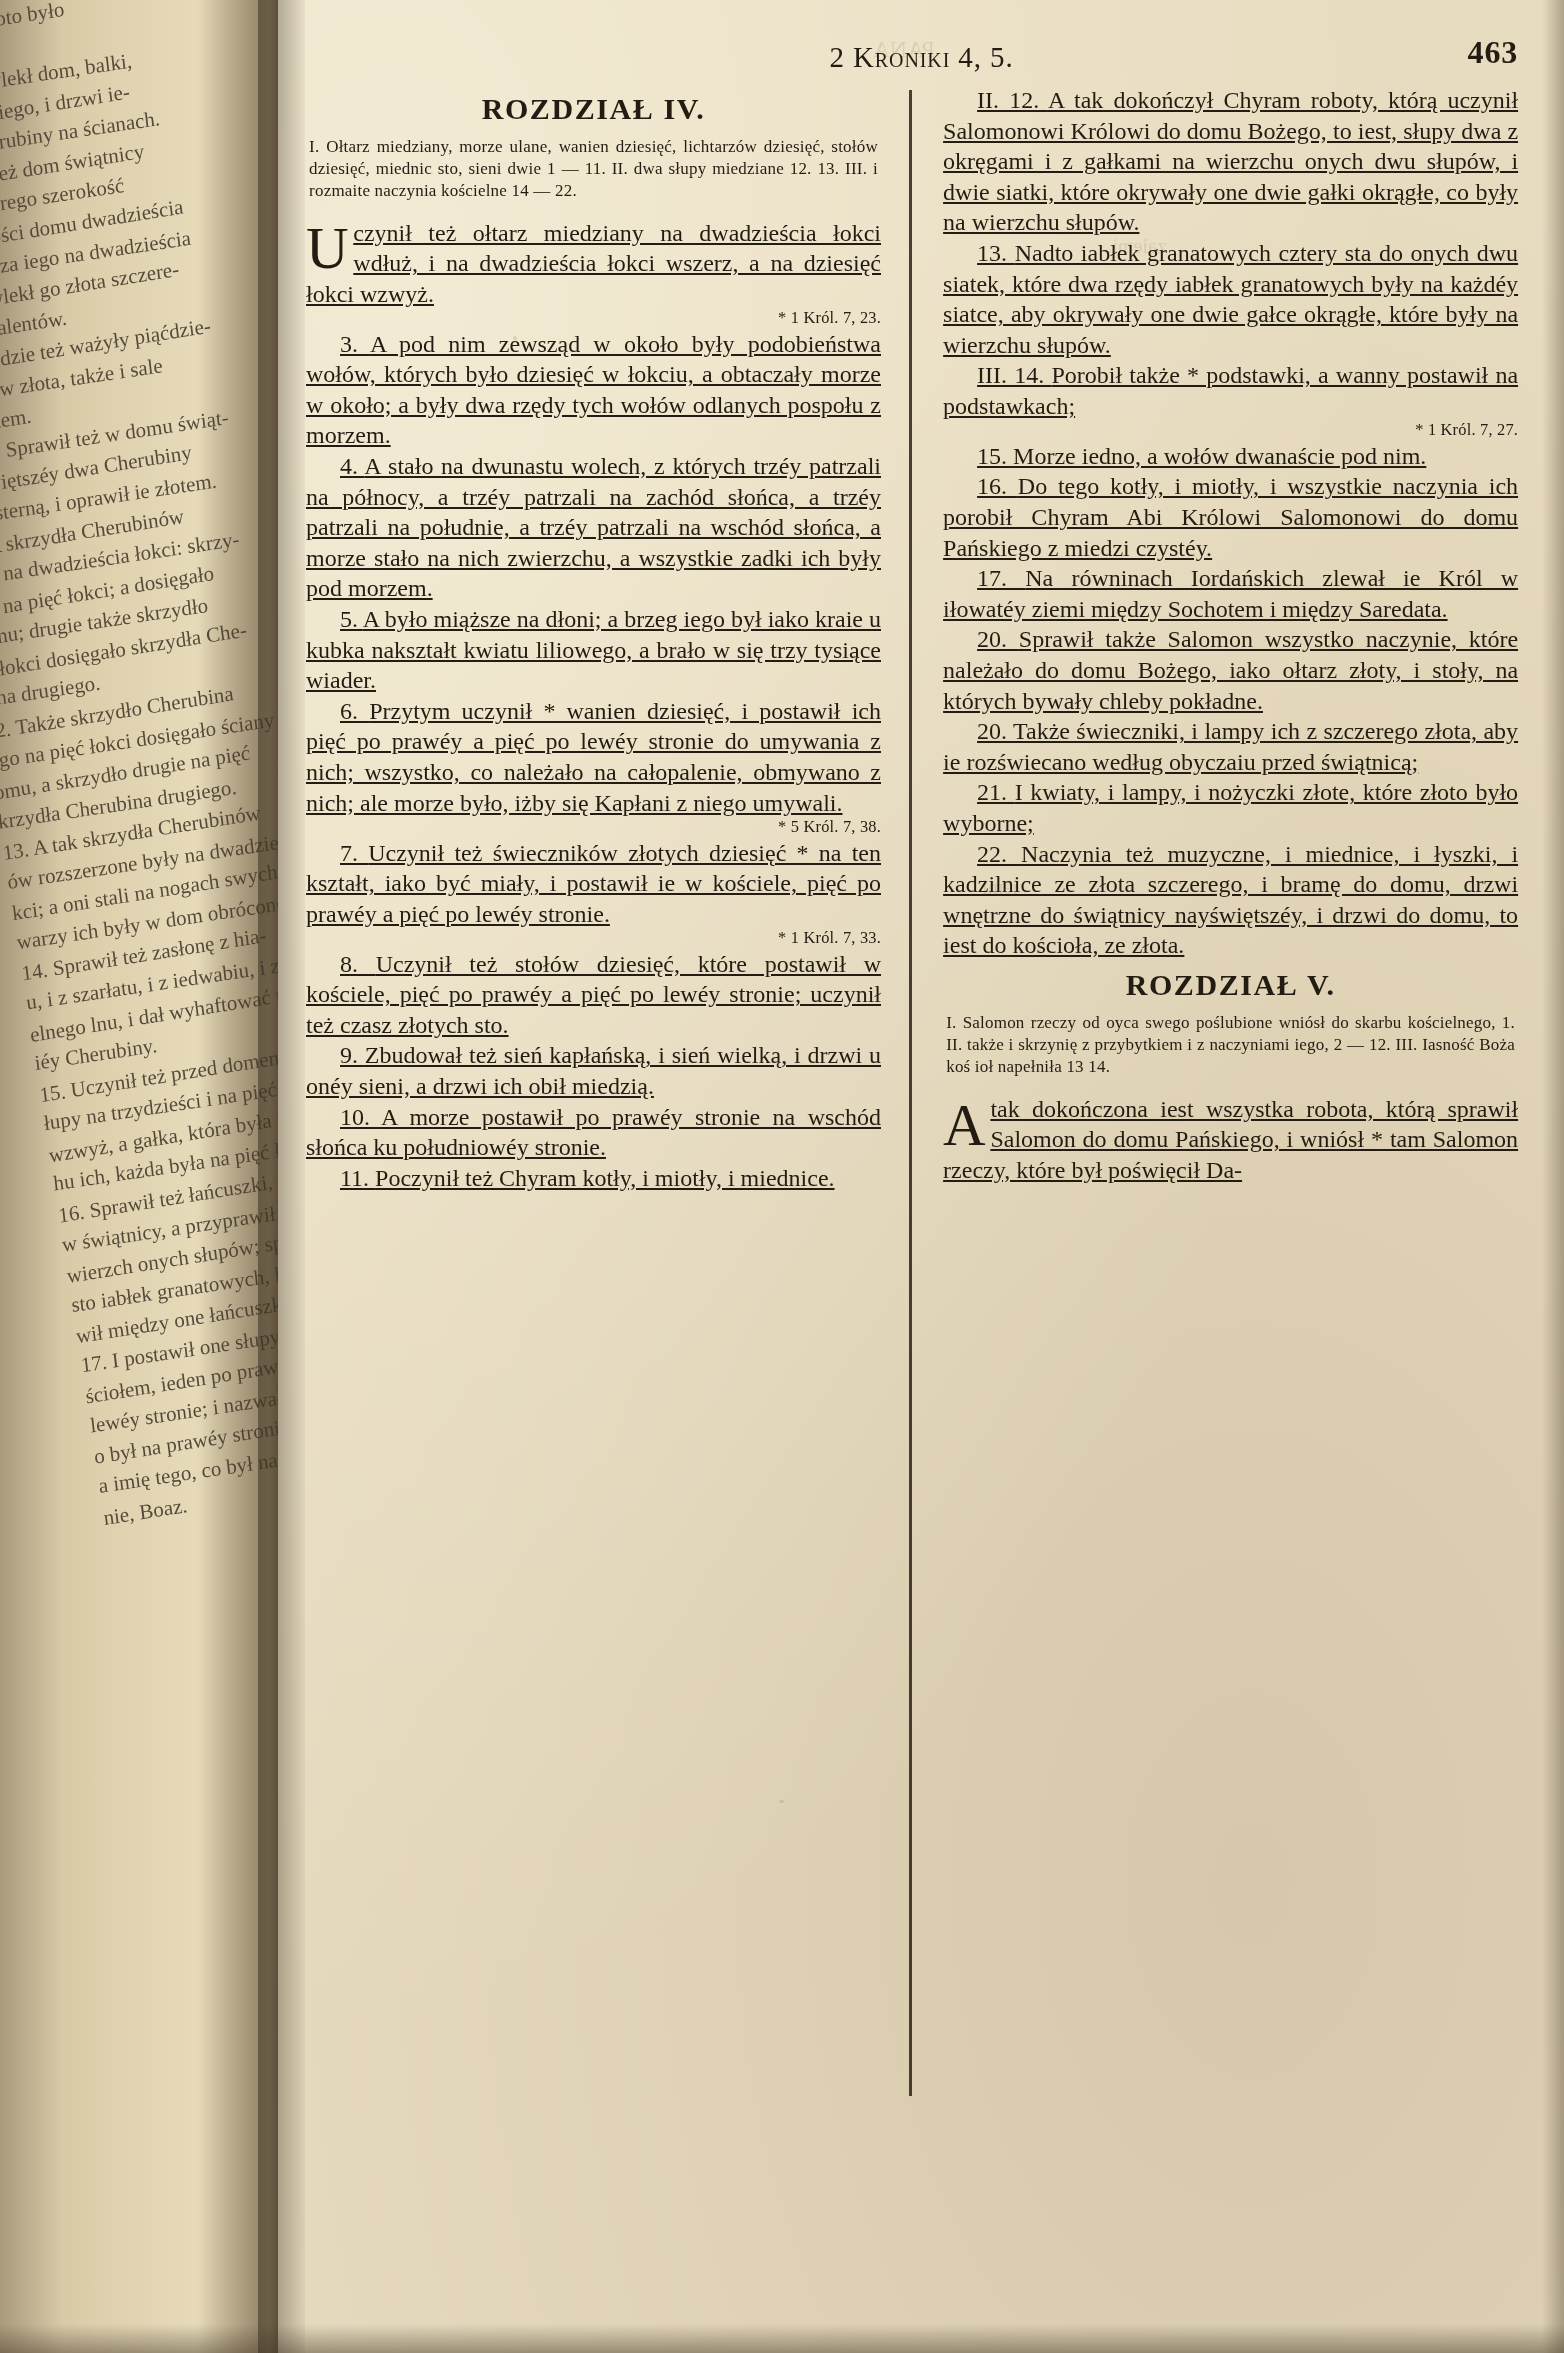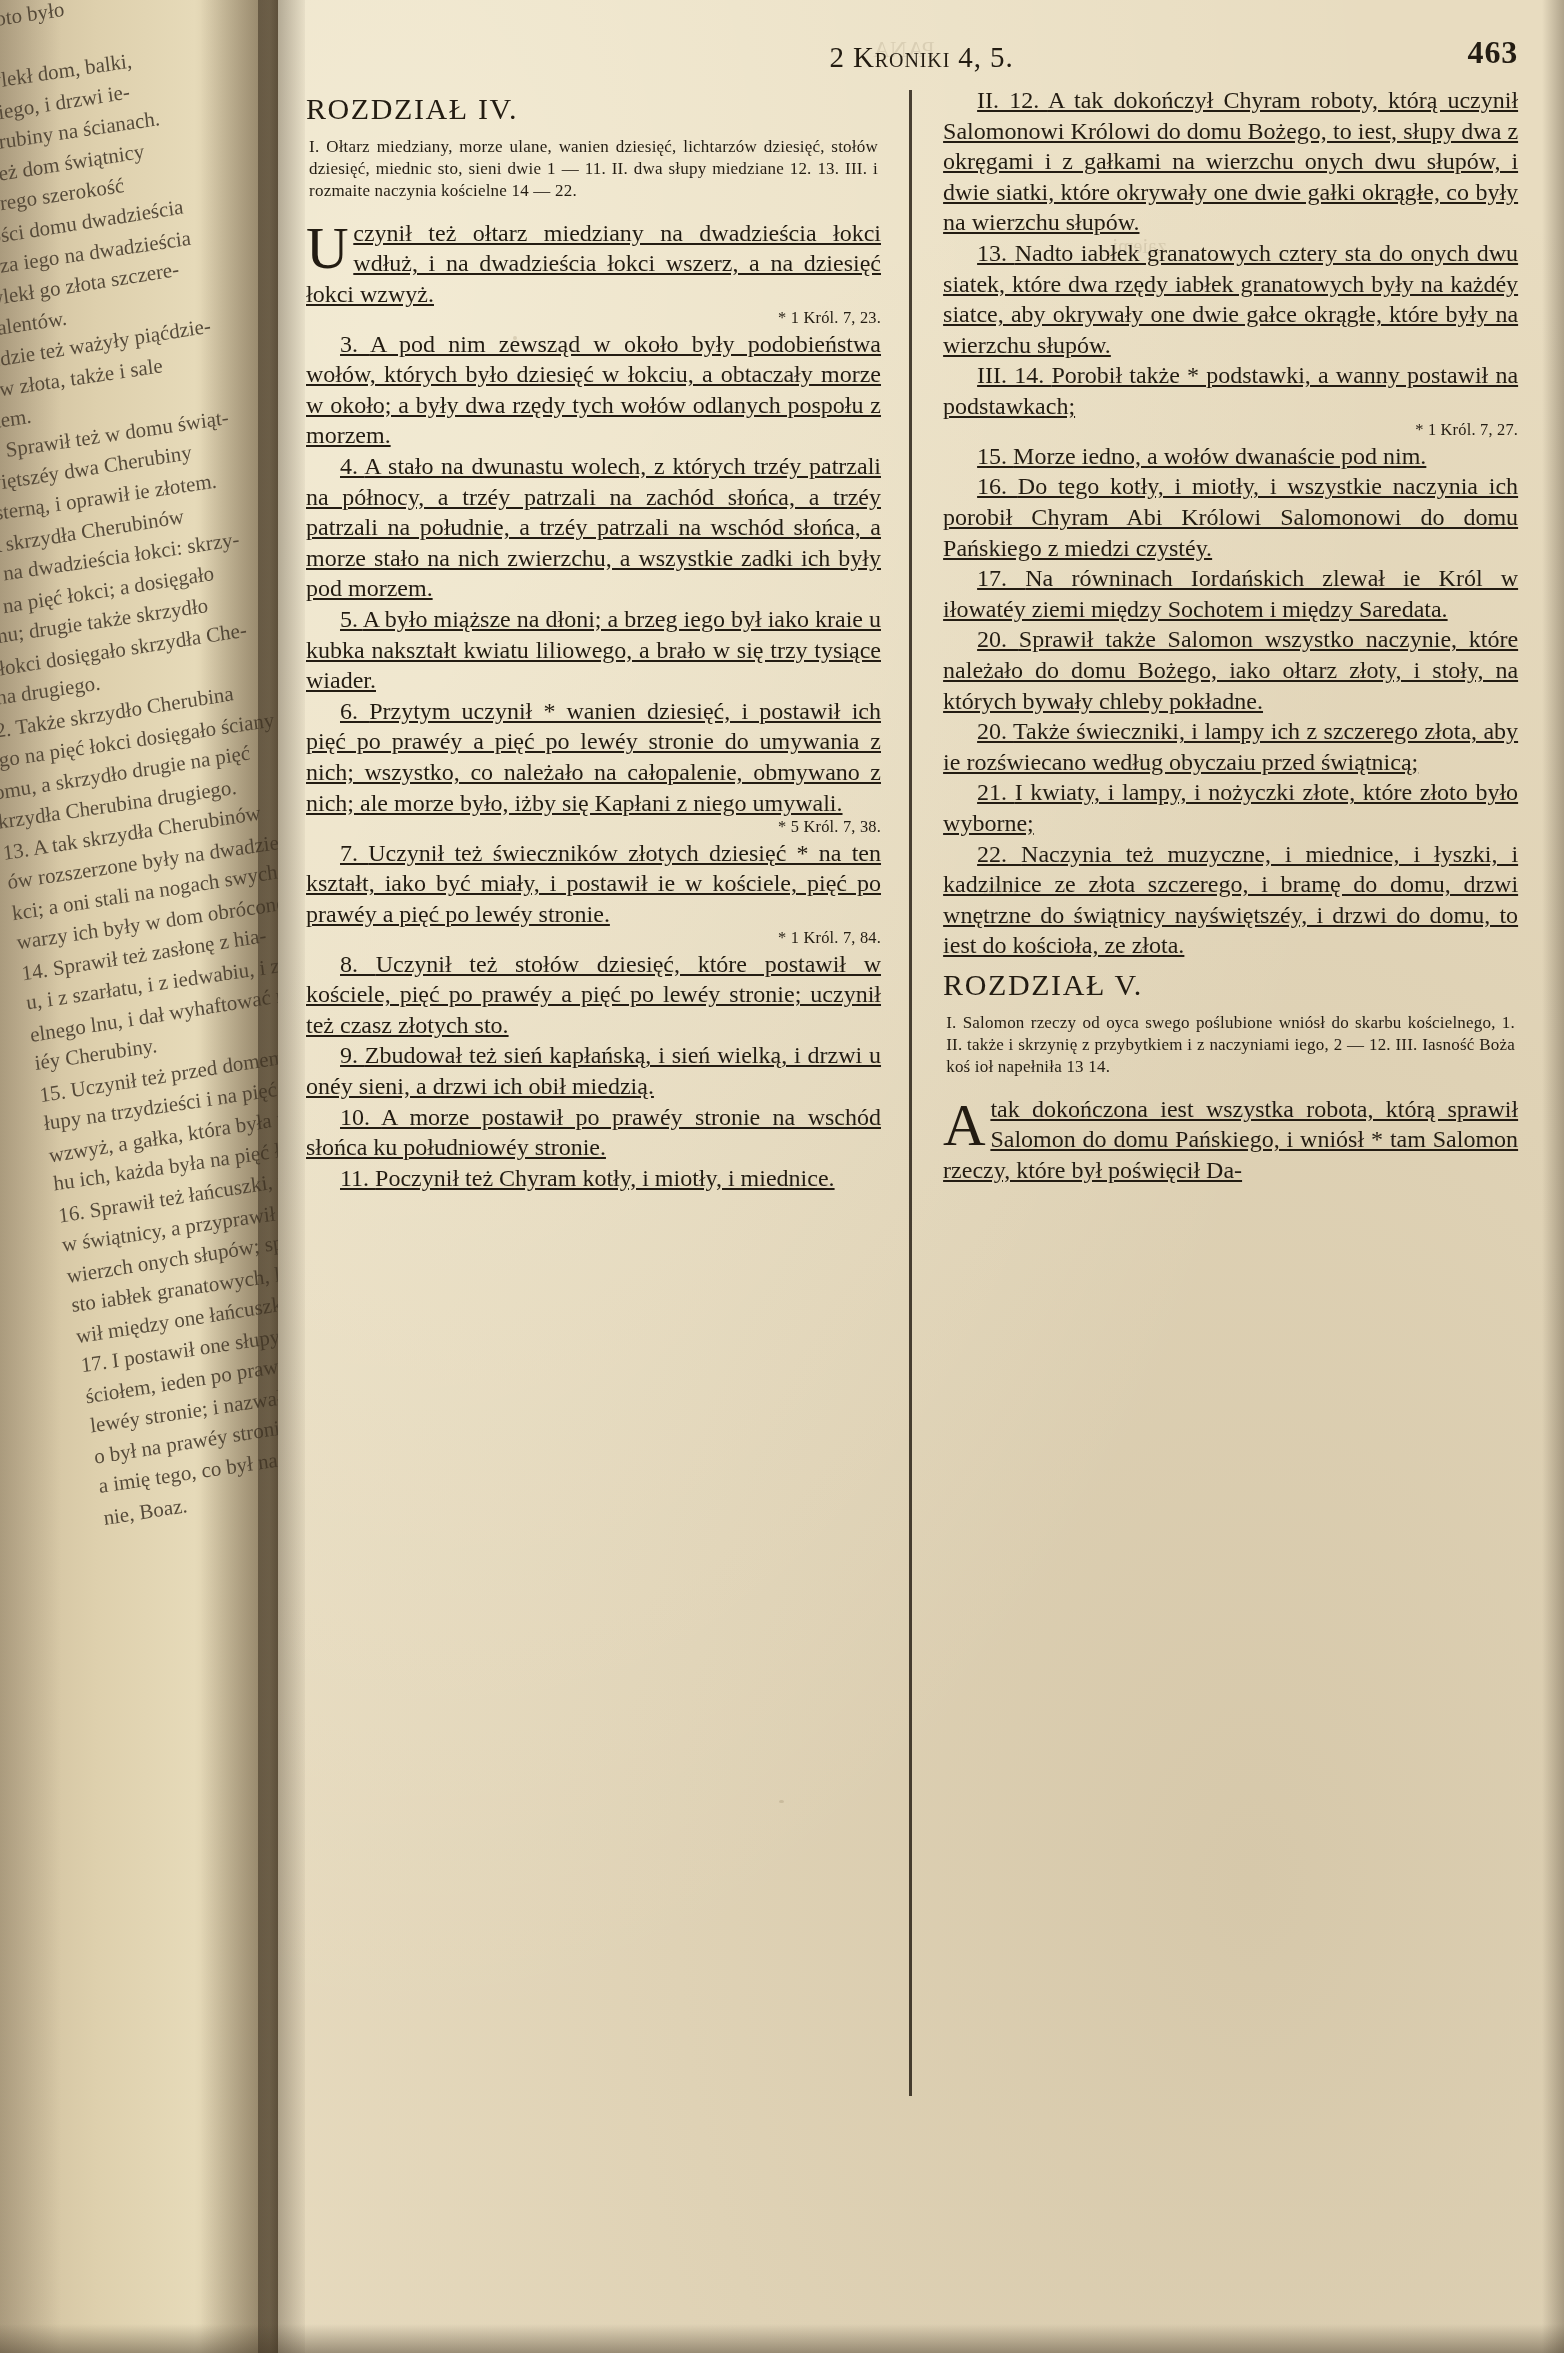--- a/index.html
+++ b/index.html
@@ -135,26 +135,26 @@
   .col.left  { padding-right: 28px; }
   .col.right { padding-left: 31px; }
   #col-rule {
     width: 3.1px;
     background: #2a2217;
     margin: 4.7px 0 227px 0;
     opacity: 0.85;
   }
 
   .chapter-head {
-    text-align: left;
+    text-align: center;
     font-size: 30px;
     letter-spacing: 1.6px;
     font-variant: small-caps;
     margin: 4.7px 0 7.8px 0;
-    font-weight: normal;
+    font-weight: bold;
   }
   .argument {
     font-size: 17px;
     line-height: 1.3;
     text-align: justify;
     margin: 0 3.1px 15.6px 3.1px;
     letter-spacing: 0.2px;
   }
 
   p.v {
@@ -282,21 +282,21 @@
         <div class="argument">I. Ołtarz miedziany, morze ulane, wanien dziesięć, lichtarzów dziesięć, stołów dziesięć, miednic sto, sieni dwie 1 — 11.  II. dwa słupy miedziane 12. 13.  III. i rozmaite naczynia kościelne 14 — 22.</div>
         <div id="left-verses">
             <p class="v first"><span class="dropcap">U</span><span>czynił też ołtarz miedziany na dwadzieścia łokci wdłuż, i na dwadzieścia łokci wszerz, a na dziesięć łokci wzwyż.</span></p>
             <span class="refnote">* 1 Król. 7, 23.</span>
             <p class="v"><span>3. </span><span>A pod nim zewsząd w około były podobieństwa wołów, których było dziesięć w łokciu, a obtaczały morze w około; a były dwa rzędy tych wołów odlanych pospołu z morzem.</span></p>
             <p class="v"><span>4. </span><span>A stało na dwunastu wolech, z których trzéy patrzali na północy, a trzéy patrzali na zachód słońca, a trzéy patrzali na południe, a trzéy patrzali na wschód słońca, a morze stało na nich zwierzchu, a wszystkie zadki ich były pod morzem.</span></p>
             <p class="v"><span>5. </span><span>A było miąższe na dłoni; a brzeg iego był iako kraie u kubka nakształt kwiatu liliowego, a brało w się trzy tysiące wiader.</span></p>
             <p class="v"><span>6. </span><span>Przytym uczynił * wanien dziesięć, i postawił ich pięć po prawéy a pięć po lewéy stronie do umywania z nich; wszystko, co należało na całopalenie, obmywano z nich; ale morze było, iżby się Kapłani z niego umywali.</span></p>
             <span class="refnote">* 5 Król. 7, 38.</span>
             <p class="v"><span>7. </span><span>Uczynił też świeczników złotych dziesięć * na ten kształt, iako być miały, i postawił ie w kościele, pięć po prawéy a pięć po lewéy stronie.</span></p>
-            <span class="refnote">* 1 Król. 7, 84.</span>
+            <span class="refnote">* 1 Król. 7, 33.</span>
             <p class="v"><span>8. </span><span>Uczynił też stołów dziesięć, które postawił w kościele, pięć po prawéy a pięć po lewéy stronie; uczynił też czasz złotych sto.</span></p>
             <p class="v"><span>9. </span><span>Zbudował też sień kapłańską, i sień wielką, i drzwi u onéy sieni, a drzwi ich obił miedzią.</span></p>
             <p class="v"><span>10. </span><span>A morze postawił po prawéy stronie na wschód słońca ku południowéy stronie.</span></p>
             <p class="v"><span>11. </span><span>Poczynił też Chyram kotły, i miotły, i miednice.</span></p>
           </div>
       </div>
 
       <div id="col-rule"></div>
 
       <div class="col right">

